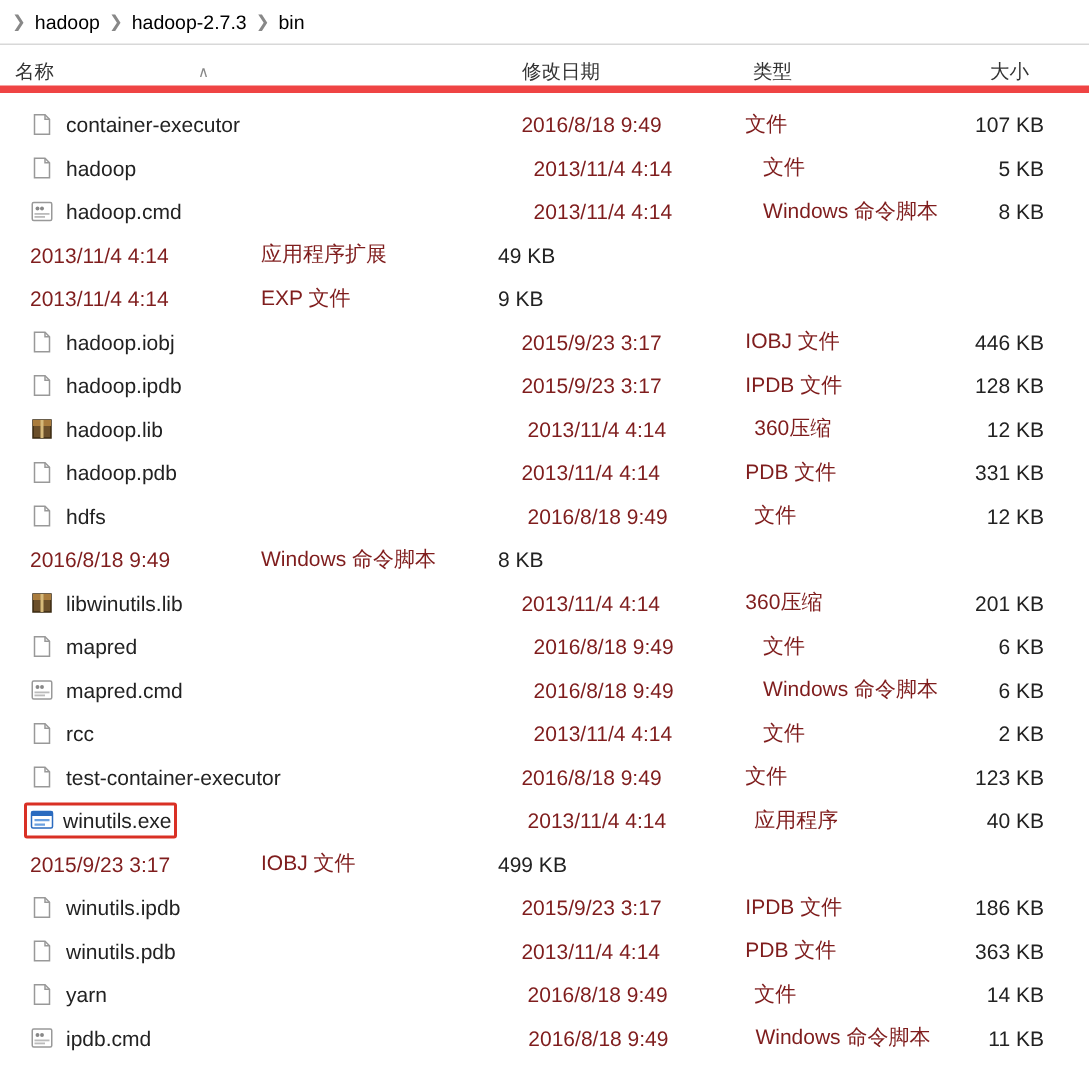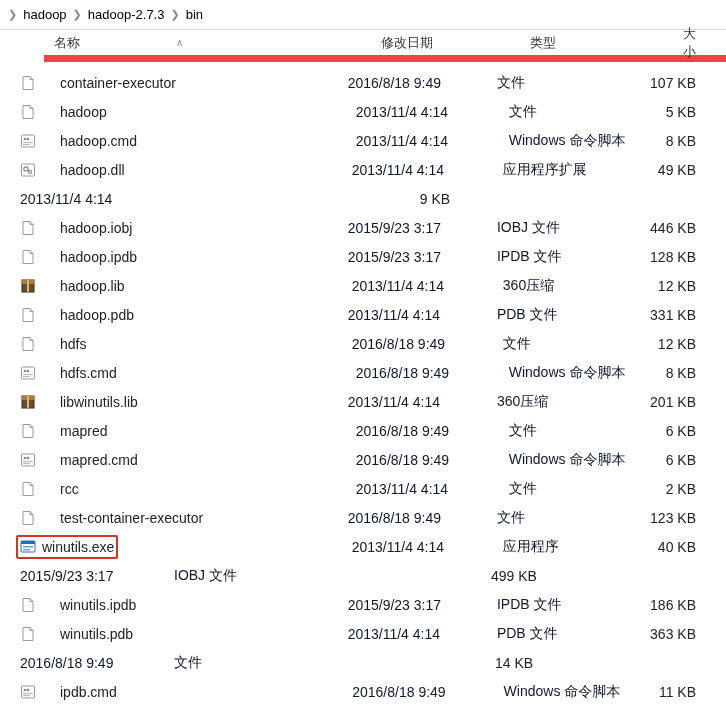--- a/index.html
+++ b/index.html
@@ -15,46 +15,45 @@
     align-items: center;
     padding: 4px 8px;
     border-bottom: 1px solid #d8d8d8;
     height: 30px;
     gap: 6px;
   }
   .breadcrumb .crumb { color: #000; cursor: default; }
   .breadcrumb .sep { color: #888; font-size: 11px; }
   .header-row {
     display: flex;
-    align-items: center;
+    align-items: flex-end;
     font-size: 13px;
     color: #333;
-    border-bottom: 7px solid #ef4444;
+    border-bottom: 5px solid #ef4444;
     height: 32px;
     padding-left: 10px;
-    margin-left: 44px;
   }
   .col-name { width: 338px; display: flex; align-items: center; gap: 6px; }
   .col-date { width: 154px; }
   .col-type { width: 158px; }
   .col-size { flex: 1; text-align: left; padding-right: 30px; }
   .header-row .col-size { text-align: left; }
   .sort-ind { color: #888; font-size: 10px; margin-left: 90px; }
   .file-list { padding: 6px 0; }
   .row {
     display: flex;
     align-items: center;
     height: 29px;
     padding-left: 20px;
     font-size: 14px;
     color: #222;
   }
-  .row .col-name { display: flex; align-items: flex-start; gap: 24px; white-space: nowrap; }
-  .row .col-size { text-align: center; padding-right: 30px; white-space: nowrap; }
-  .row .col-date, .row .col-type { color: #0f172a; white-space: nowrap; }
+  .row .col-name { display: flex; align-items: flex-start; gap: 8px; white-space: nowrap; }
+  .row .col-size { text-align: left; padding-right: 30px; white-space: nowrap; }
+  .row .col-date, .row .col-type { color: #7f1d1d; white-space: nowrap; }
   .icon { width: 16px; height: 16px; display: inline-flex; align-items: center; justify-content: center; flex-shrink: 0; }
   .highlight-box {
     border: 2px solid #d93025;
     border-radius: 2px;
     padding: 0 2px;
     margin-left: -4px;
     display: inline-flex;
     align-items: center;
     gap: 6px;
     height: 24px;
@@ -123,36 +122,27 @@
             <rect x="3" y="11" width="7" height="1.2" fill="#bbb"></rect>
           </svg>
         </span>
         <span class="name-text">hadoop.cmd</span>
       </div>
       <div class="col-date">2013/11/4 4:14</div>
       <div class="col-type">Windows 命令脚本</div>
       <div class="col-size">8 KB</div>
     </div>
     <div class="row">
-      <div class="col-name">
-        <span class="icon">
-          <svg width="16" height="16">
-            <rect x="1.5" y="2" width="13" height="12" rx="1" fill="#fff" stroke="#999"></rect>
-            <circle cx="6" cy="7" r="2.2" fill="none" stroke="#888" stroke-width="1.2"></circle>
-            <circle cx="10" cy="10" r="1.6" fill="none" stroke="#888" stroke-width="1.1"></circle>
-          </svg>
-        </span>
-        <span class="name-text">hadoop.dll</span>
-      </div>
       <div class="col-date">2013/11/4 4:14</div>
       <div class="col-type">应用程序扩展</div>
       <div class="col-size">49 KB</div>
     </div>
     <div class="row">
       <div class="col-date">2013/11/4 4:14</div>
+      <div class="col-type">EXP 文件</div>
       <div class="col-size">9 KB</div>
     </div>
     <div class="row">
       <div class="col-name">
         <span class="icon">
           <svg width="16" height="16">
             <path d="M3 1.5 h7 l3 3 v10 H3 Z" fill="#fff" stroke="#999"></path>
             <path d="M10 1.5 v3 h3" fill="none" stroke="#999"></path>
           </svg>
         </span>
@@ -213,32 +203,20 @@
             <path d="M10 1.5 v3 h3" fill="none" stroke="#999"></path>
           </svg>
         </span>
         <span class="name-text">hdfs</span>
       </div>
       <div class="col-date">2016/8/18 9:49</div>
       <div class="col-type">文件</div>
       <div class="col-size">12 KB</div>
     </div>
     <div class="row">
-      <div class="col-name">
-        <span class="icon">
-          <svg width="16" height="16">
-            <rect x="1.5" y="2" width="13" height="12" rx="1" fill="#fff" stroke="#999"></rect>
-            <circle cx="5" cy="6" r="1.3" fill="#888"></circle>
-            <circle cx="8" cy="6" r="1.3" fill="#888"></circle>
-            <rect x="3" y="9" width="10" height="1.2" fill="#bbb"></rect>
-            <rect x="3" y="11" width="7" height="1.2" fill="#bbb"></rect>
-          </svg>
-        </span>
-        <span class="name-text">hdfs.cmd</span>
-      </div>
       <div class="col-date">2016/8/18 9:49</div>
       <div class="col-type">Windows 命令脚本</div>
       <div class="col-size">8 KB</div>
     </div>
     <div class="row">
       <div class="col-name">
         <span class="icon">
           <svg width="16" height="16">
             <rect x="2" y="2" width="12" height="12" fill="#6b4f2a" stroke="#3a2a12"></rect>
             <rect x="2" y="2" width="12" height="4" fill="#a97c3d"></rect>
@@ -355,20 +333,29 @@
             <path d="M10 1.5 v3 h3" fill="none" stroke="#999"></path>
           </svg>
         </span>
         <span class="name-text">winutils.pdb</span>
       </div>
       <div class="col-date">2013/11/4 4:14</div>
       <div class="col-type">PDB 文件</div>
       <div class="col-size">363 KB</div>
     </div>
     <div class="row">
+      <div class="col-name">
+        <span class="icon">
+          <svg width="16" height="16">
+            <path d="M3 1.5 h7 l3 3 v10 H3 Z" fill="#fff" stroke="#999"></path>
+            <path d="M10 1.5 v3 h3" fill="none" stroke="#999"></path>
+          </svg>
+        </span>
+        <span class="name-text">yarn</span>
+      </div>
       <div class="col-date">2016/8/18 9:49</div>
       <div class="col-type">文件</div>
       <div class="col-size">14 KB</div>
     </div>
     <div class="row">
       <div class="col-name">
         <span class="icon">
           <svg width="16" height="16">
             <rect x="1.5" y="2" width="13" height="12" rx="1" fill="#fff" stroke="#999"></rect>
             <circle cx="5" cy="6" r="1.3" fill="#888"></circle>

